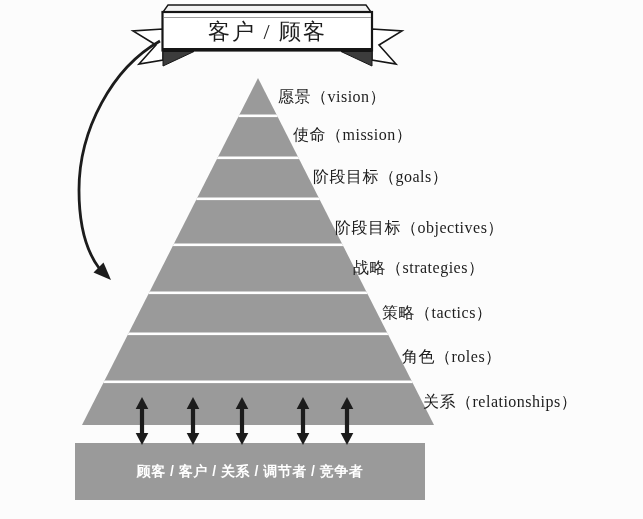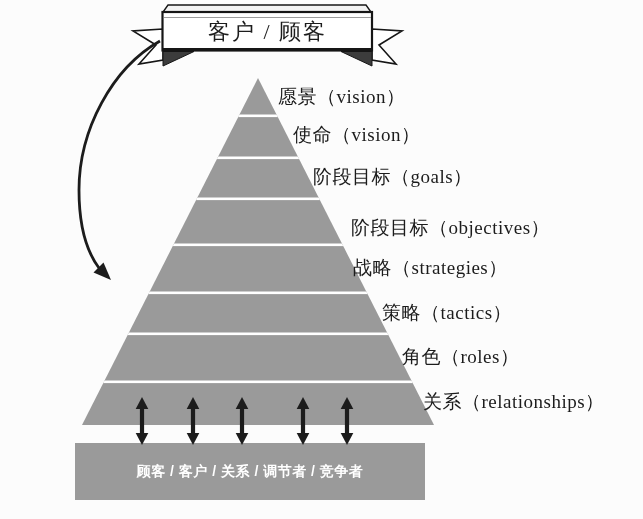--- a/index.html
+++ b/index.html
@@ -28,21 +28,21 @@
   .ribbon-face{fill:#ffffff;stroke:#161616;stroke-width:1.6;}
   .ribbon-fold{fill:#3c3c3c;stroke:#161616;stroke-width:1;}
   .banner-text{
     position:absolute;left:163px;top:13px;width:209px;height:37px;
     display:flex;align-items:center;justify-content:center;
     font-size:22px;letter-spacing:2px;color:var(--ink-black,#1c1c1c);
     white-space:nowrap;
   }
   .lvl{
     position:absolute;transform:translateY(-50%);
-    font-size:19px;color:var(--ink-black,#1c1c1c);
+    font-size:16px;color:var(--ink-black,#1c1c1c);
     white-space:nowrap;letter-spacing:0.5px;
   }
   .bar-text{
     position:absolute;left:75px;top:443px;width:350px;height:57px;
     display:flex;align-items:center;justify-content:center;
     font-family:"Liberation Sans","DejaVu Sans",sans-serif;
     font-weight:bold;font-size:14px;letter-spacing:0.5px;
     color:var(--bar-text-white,#ffffff);white-space:nowrap;
   }
 </style>
@@ -103,23 +103,23 @@
 
     <g>
       <path class="ink-line" stroke-width="2.8" d="M160,41 C112,68 79,130 79,190 C79,228 87,252 99,268"></path>
       <polygon class="ink-fill" points="111,280 93.5,272.5 103.5,262.5"></polygon>
     </g>
   </svg>
 
   <div class="banner-text">客户 / 顾客</div>
 
   <div class="lvl" style="left:278px;top:97px">愿景（vision）</div>
-  <div class="lvl" style="left:293px;top:135px">使命（vision）</div>
+  <div class="lvl" style="left:293px;top:135px">使命（mission）</div>
   <div class="lvl" style="left:313px;top:177px">阶段目标（goals）</div>
-  <div class="lvl" style="left:351px;top:228px">阶段目标（objectives）</div>
+  <div class="lvl" style="left:335px;top:228px">阶段目标（objectives）</div>
   <div class="lvl" style="left:353px;top:268px">战略（strategies）</div>
   <div class="lvl" style="left:382px;top:313px">策略（tactics）</div>
   <div class="lvl" style="left:423px;top:402px">关系（relationships）</div>
   <div class="lvl" style="left:402px;top:357px">角色（roles）</div>
 
   <div class="bar-text">顾客 / 客户 / 关系 / 调节者 / 竞争者</div>
 
 </div>
 
 </body></html>

